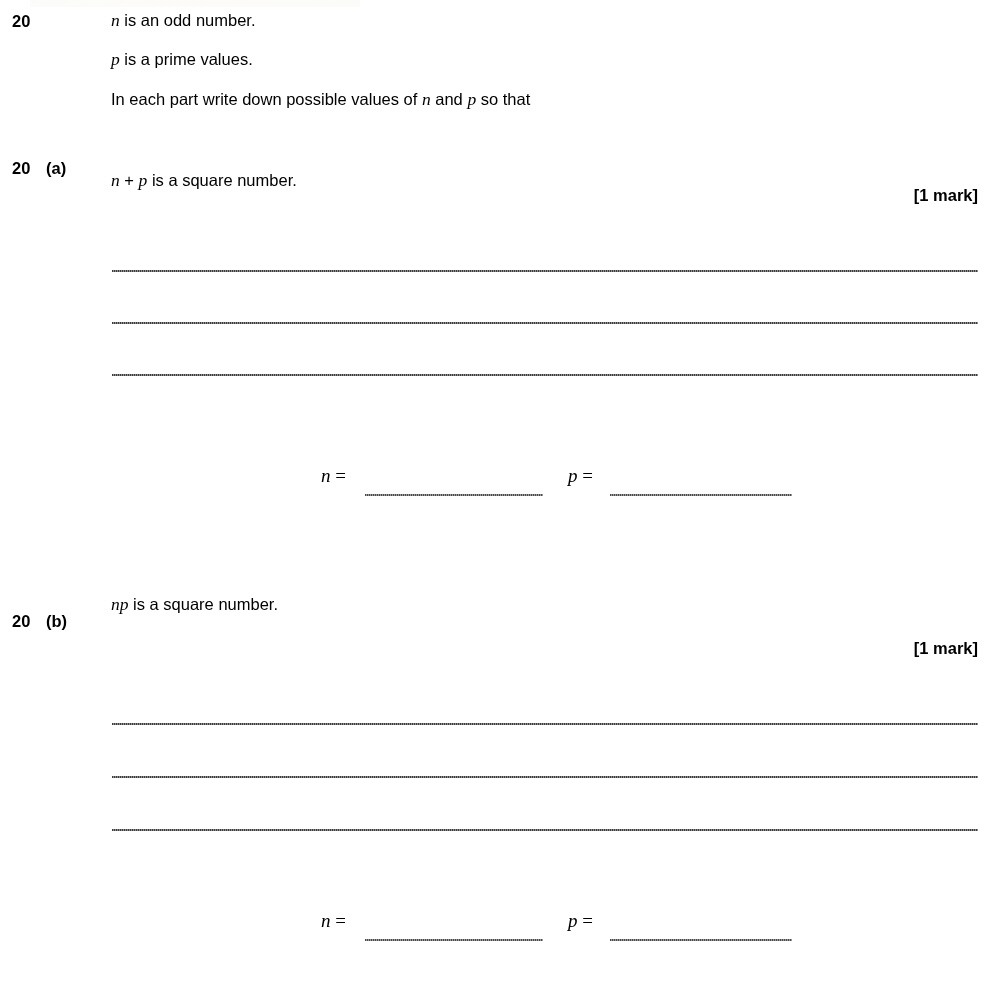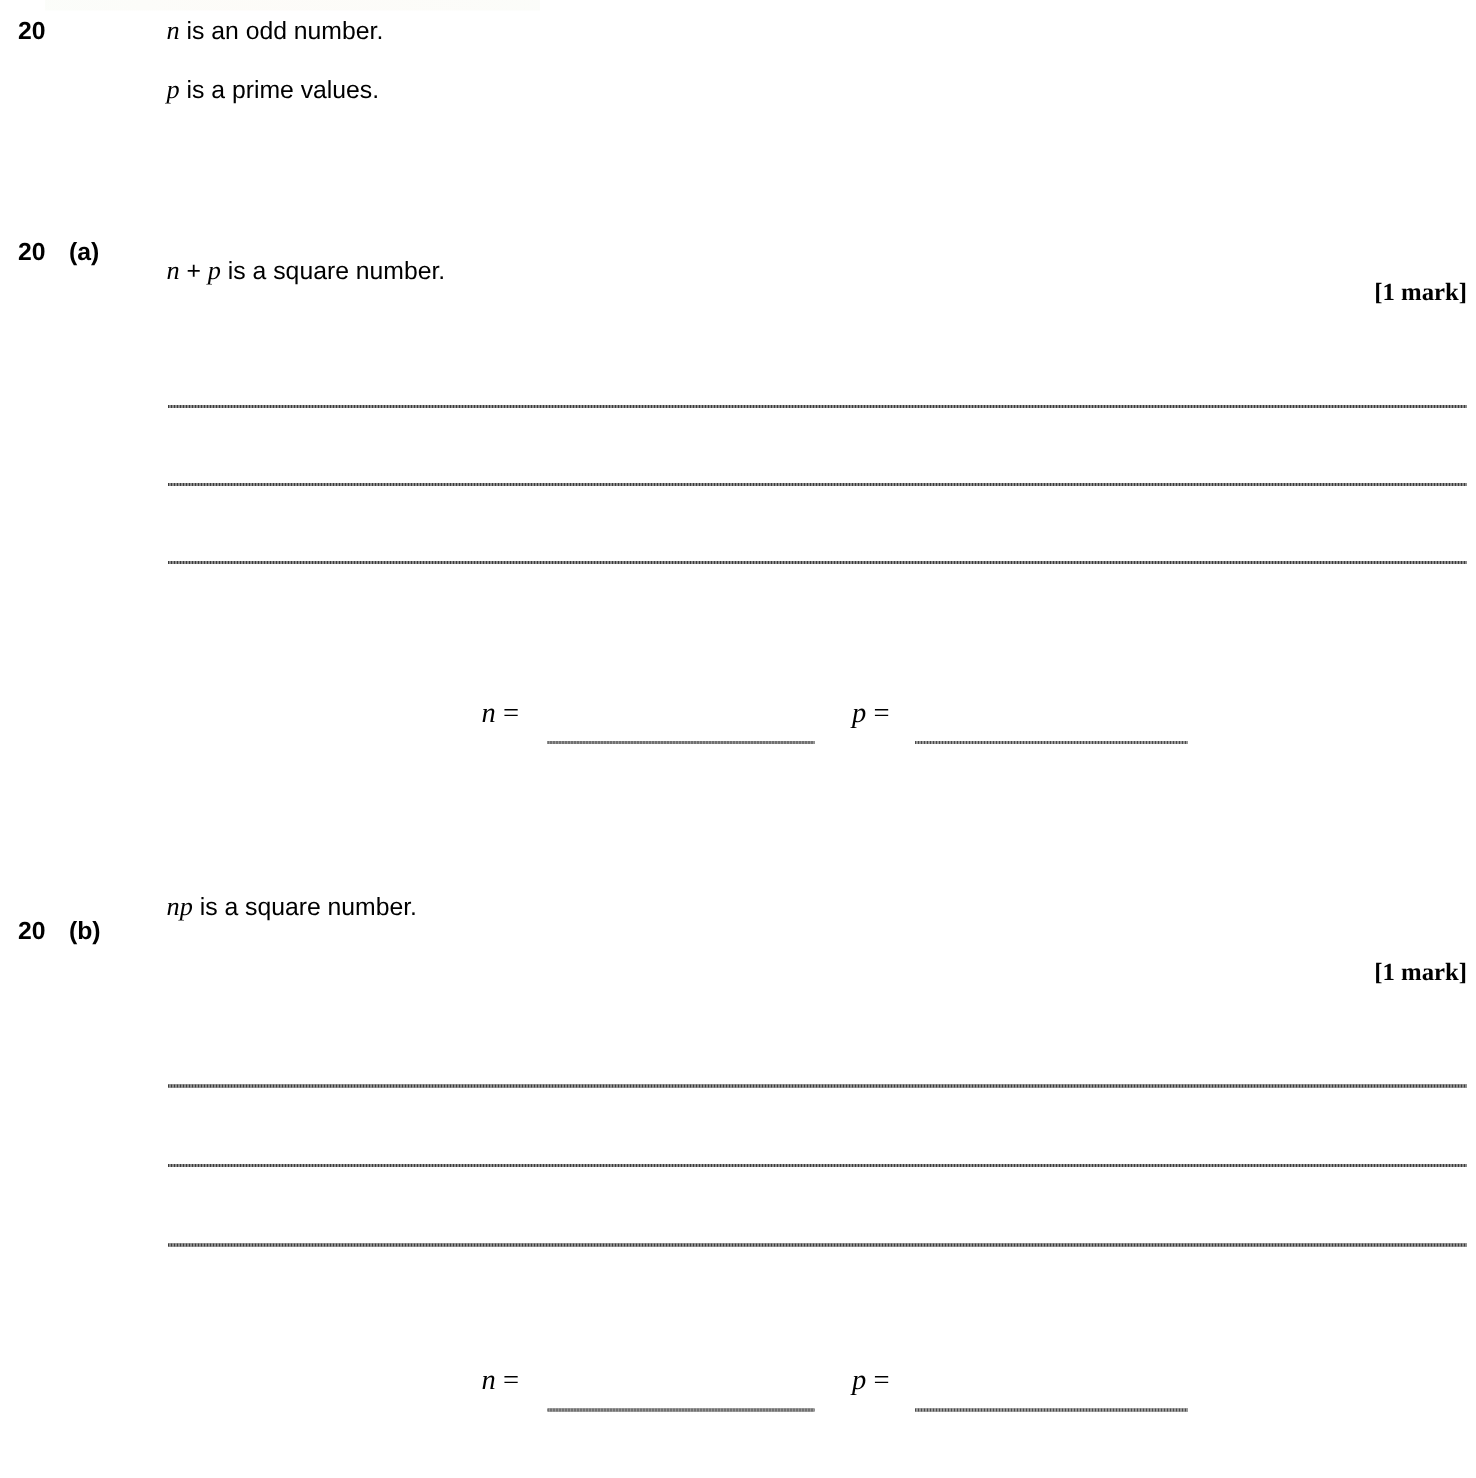--- a/index.html
+++ b/index.html
@@ -48,21 +48,21 @@
     font-size: 17.5px;
   }
   .op {
     font-family: "Liberation Sans", sans-serif;
     font-style: normal;
     font-size: 16.5px;
   }
 
   
   .marks {
-    font-family: Liberation Serif, serif;
+    font-family: Liberation Sans, sans-serif;
     font-weight: bold;
     font-size: 16.5px;
     line-height: 1;
     white-space: nowrap;
   }
 
   
   .rule {
     height: 2px;
     background: #4a4a4a;
@@ -115,20 +115,23 @@
   <div class="abs qnum" style="left:12px; top:13px;">20</div>
 
   <div class="abs stem" style="left:111px; top:12px;">
     <span class="mv">n</span><span> is an odd number.</span>
   </div>
 
   <div class="abs stem" style="left:111px; top:51px;">
     <span class="mv">p</span><span> is a prime values.</span>
   </div>
 
+  <div class="abs stem" style="left:111px; top:91px;">
+    <span>In each part write down possible values of </span><span class="mv">n</span><span> and </span><span class="mv">p</span><span> so that</span>
+  </div>
 
   <div class="abs qnum" style="left:12px; top:160px;">20</div>
   <div class="abs qnum" style="left:46px; top:160px;">(a)</div>
 
   <div class="abs stem" style="left:111px; top:172px;">
     <span class="mv">n</span><span class="op"> + </span><span class="mv">p</span><span> is a square number.</span>
   </div>
 
   <div class="abs marks" style="left:0; top:187px; width:978px; text-align:right;">[1 mark]</div>
 

